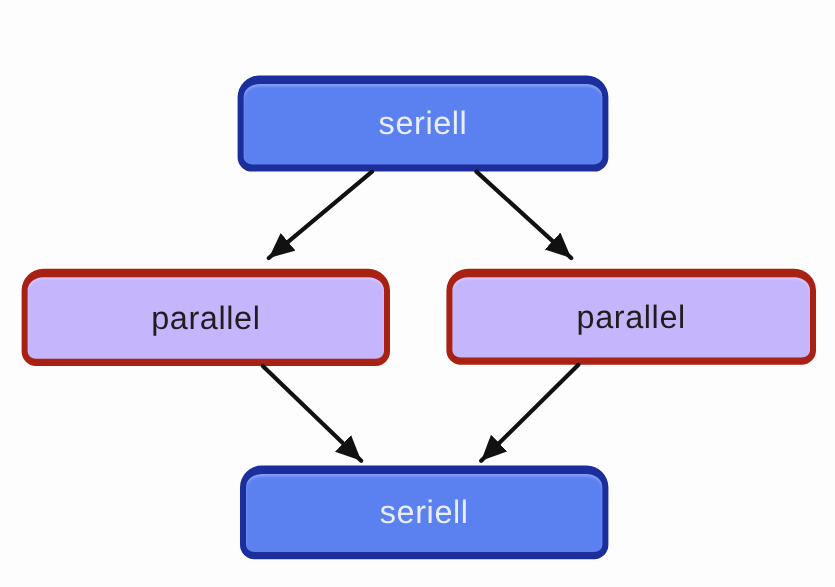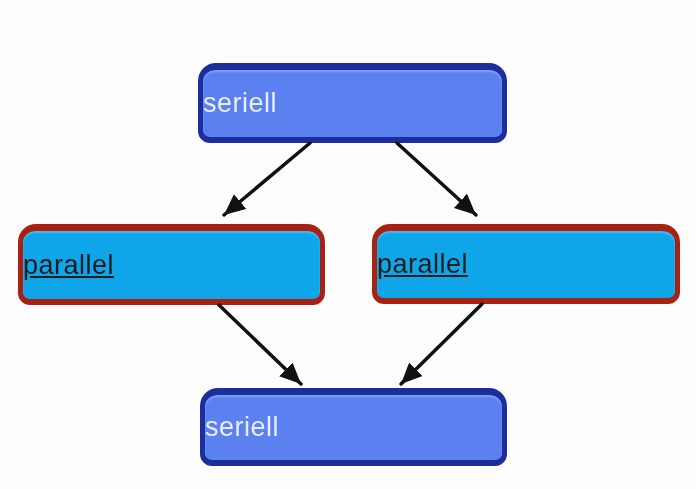--- a/index.html
+++ b/index.html
@@ -13,39 +13,38 @@
     width: 696px;
     height: 489px;
     background: #fdfdfd;
     overflow: hidden;
   }
   .node {
     position: absolute;
     box-sizing: border-box;
     display: flex;
     align-items: center;
-    justify-content: flex-start;
+    justify-content: center;
     border-style: solid;
     border-width: 7px 5px 6px 5px;
     border-radius: 18px 18px 12px 12px;
     font-size: 27px;
     letter-spacing: 0.5px;
   }
   .node-seriell {
     background: #5b80f0;
     border-color: #1c2e9b;
     color: #e9eefa;
     box-shadow: inset 0 2px 2px rgba(255,255,255,0.25);
   }
   .node-parallel {
-    background: #0ea5e9;
+    background: #c4b5fd;
     border-color: #a92112;
     color: #221c1c;
     box-shadow: inset 0 2px 2px rgba(255,255,255,0.25);
-    text-decoration: underline;
   }
   #node-seriell-top    { left: 198px; top: 63px;  width: 309px; height: 80px; }
   #node-parallel-left  { left: 18px;  top: 224px; width: 307px; height: 81px; }
   #node-parallel-right { left: 372px; top: 224px; width: 308px; height: 80px; }
   #node-seriell-bottom { left: 200px; top: 388px; width: 307px; height: 78px; }
   svg.arrows {
     position: absolute;
     left: 0; top: 0;
     width: 696px;
     height: 489px;

